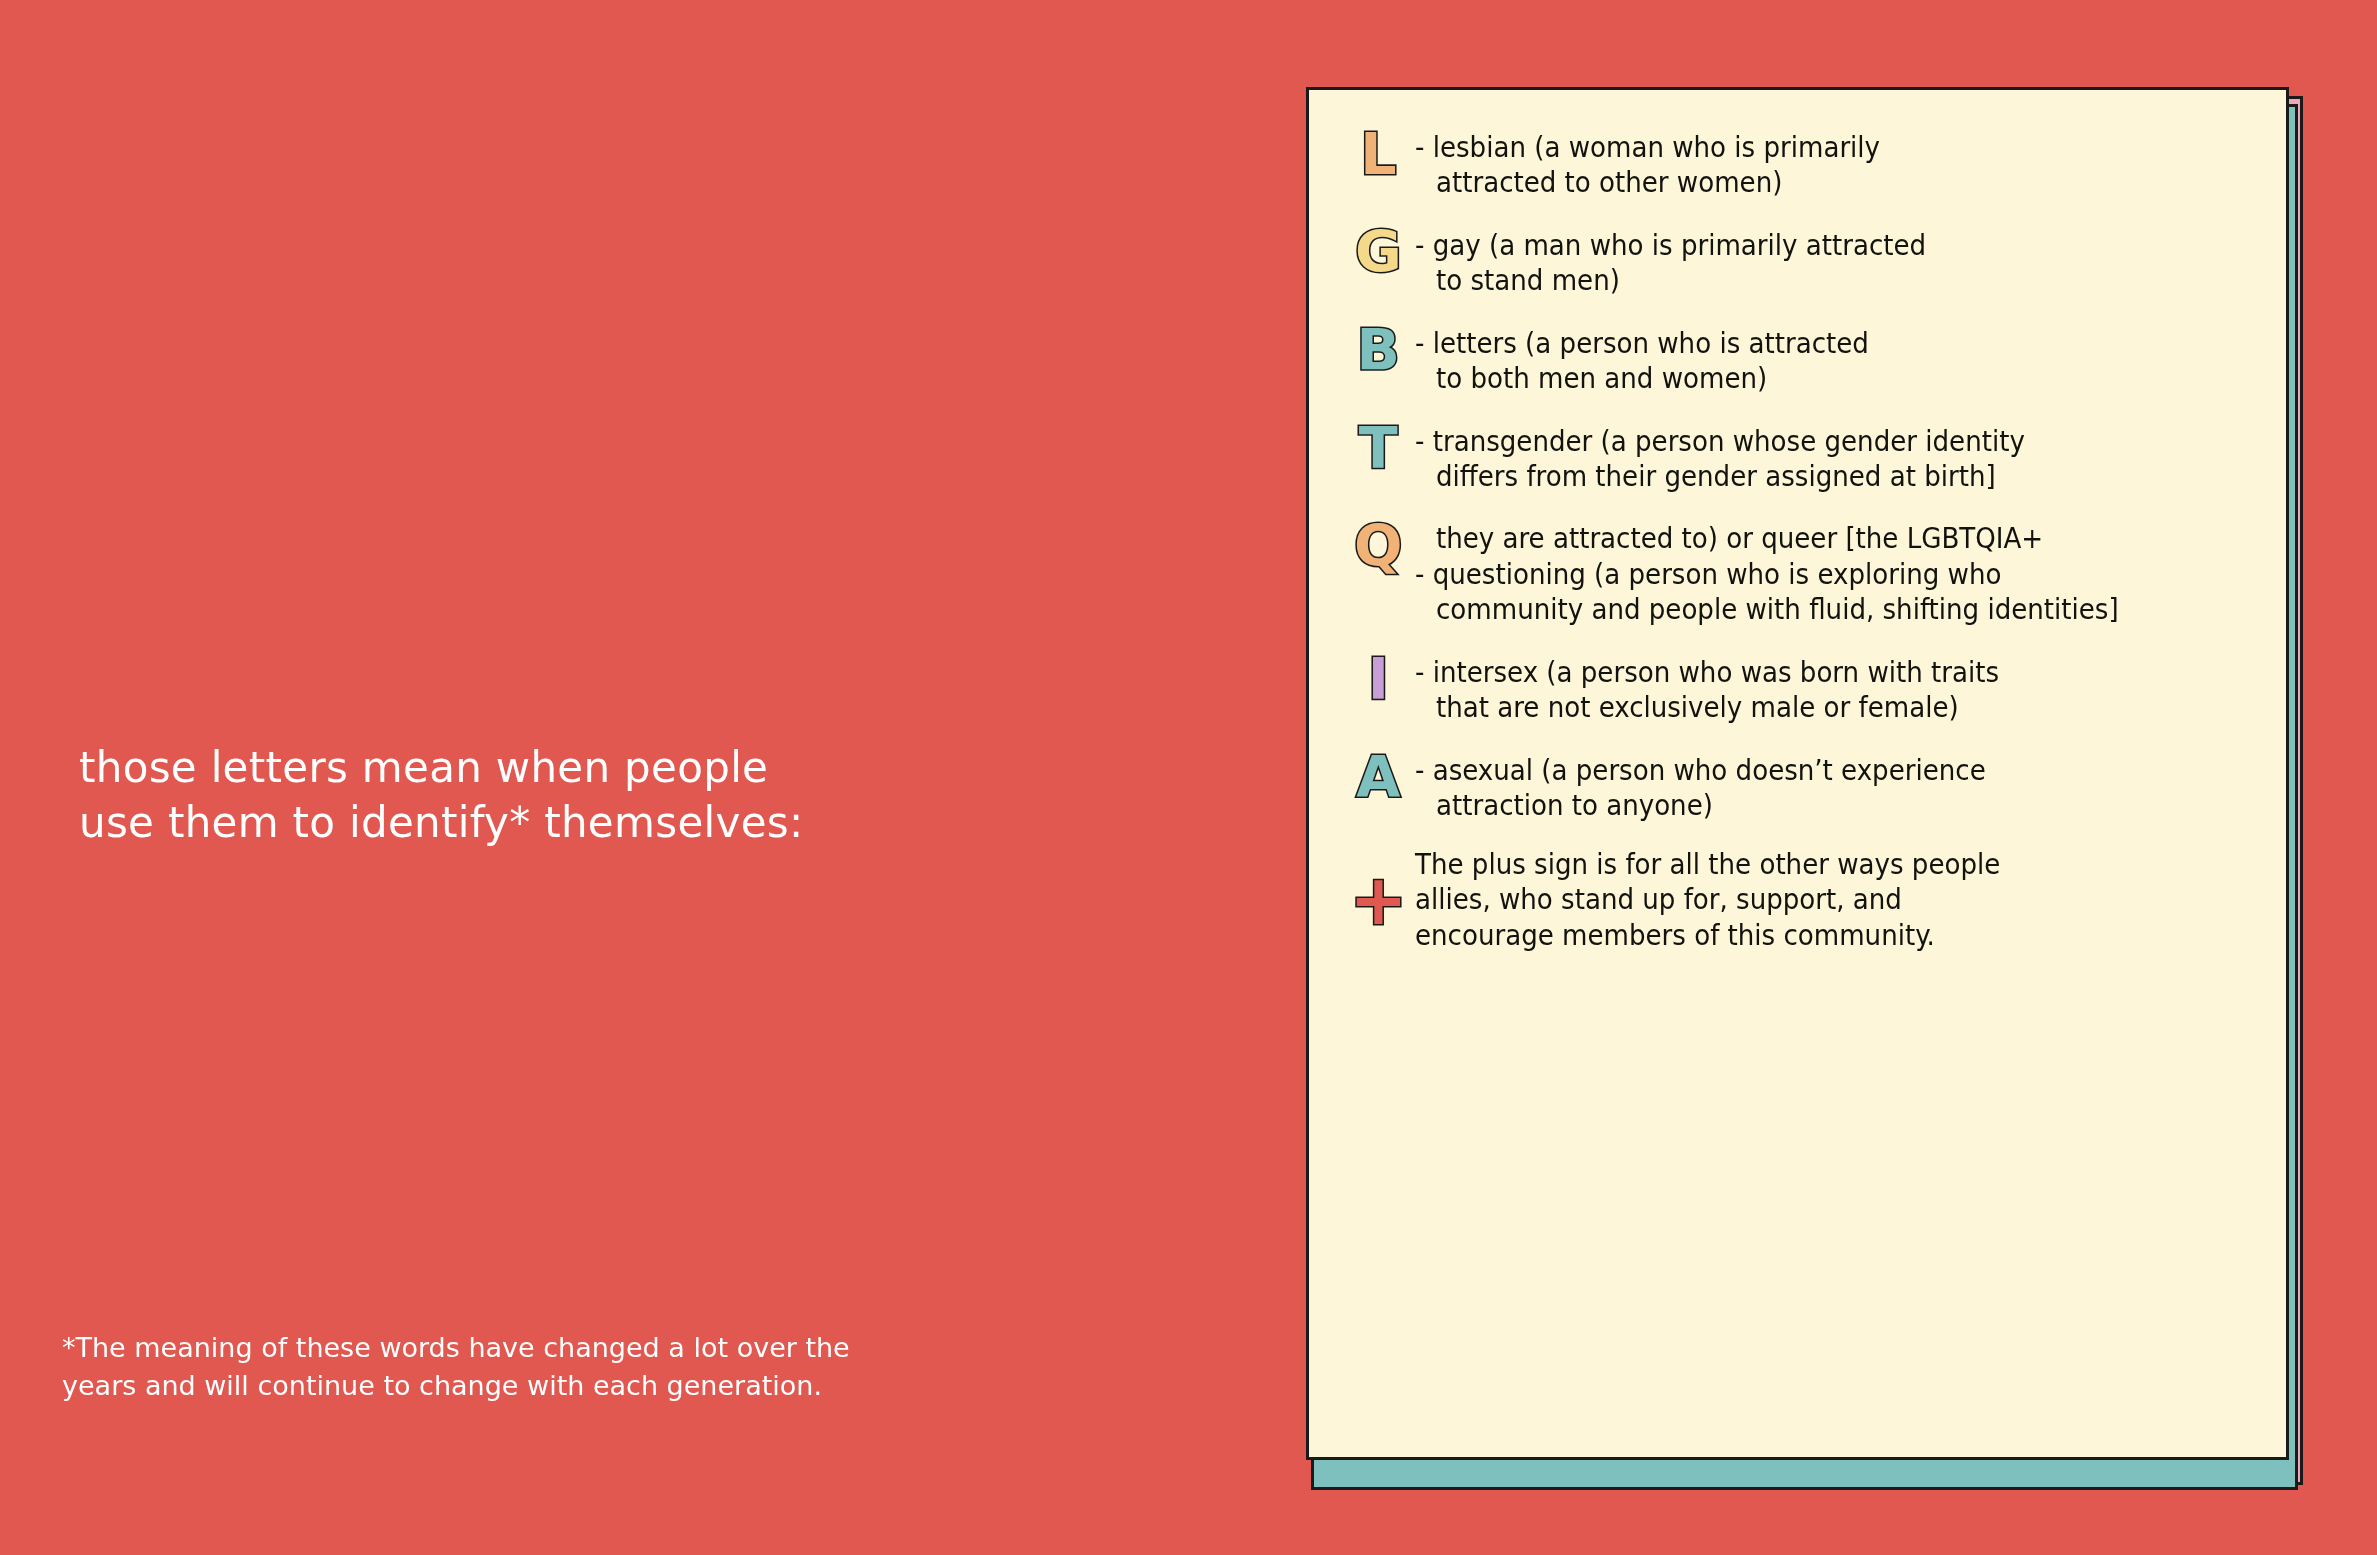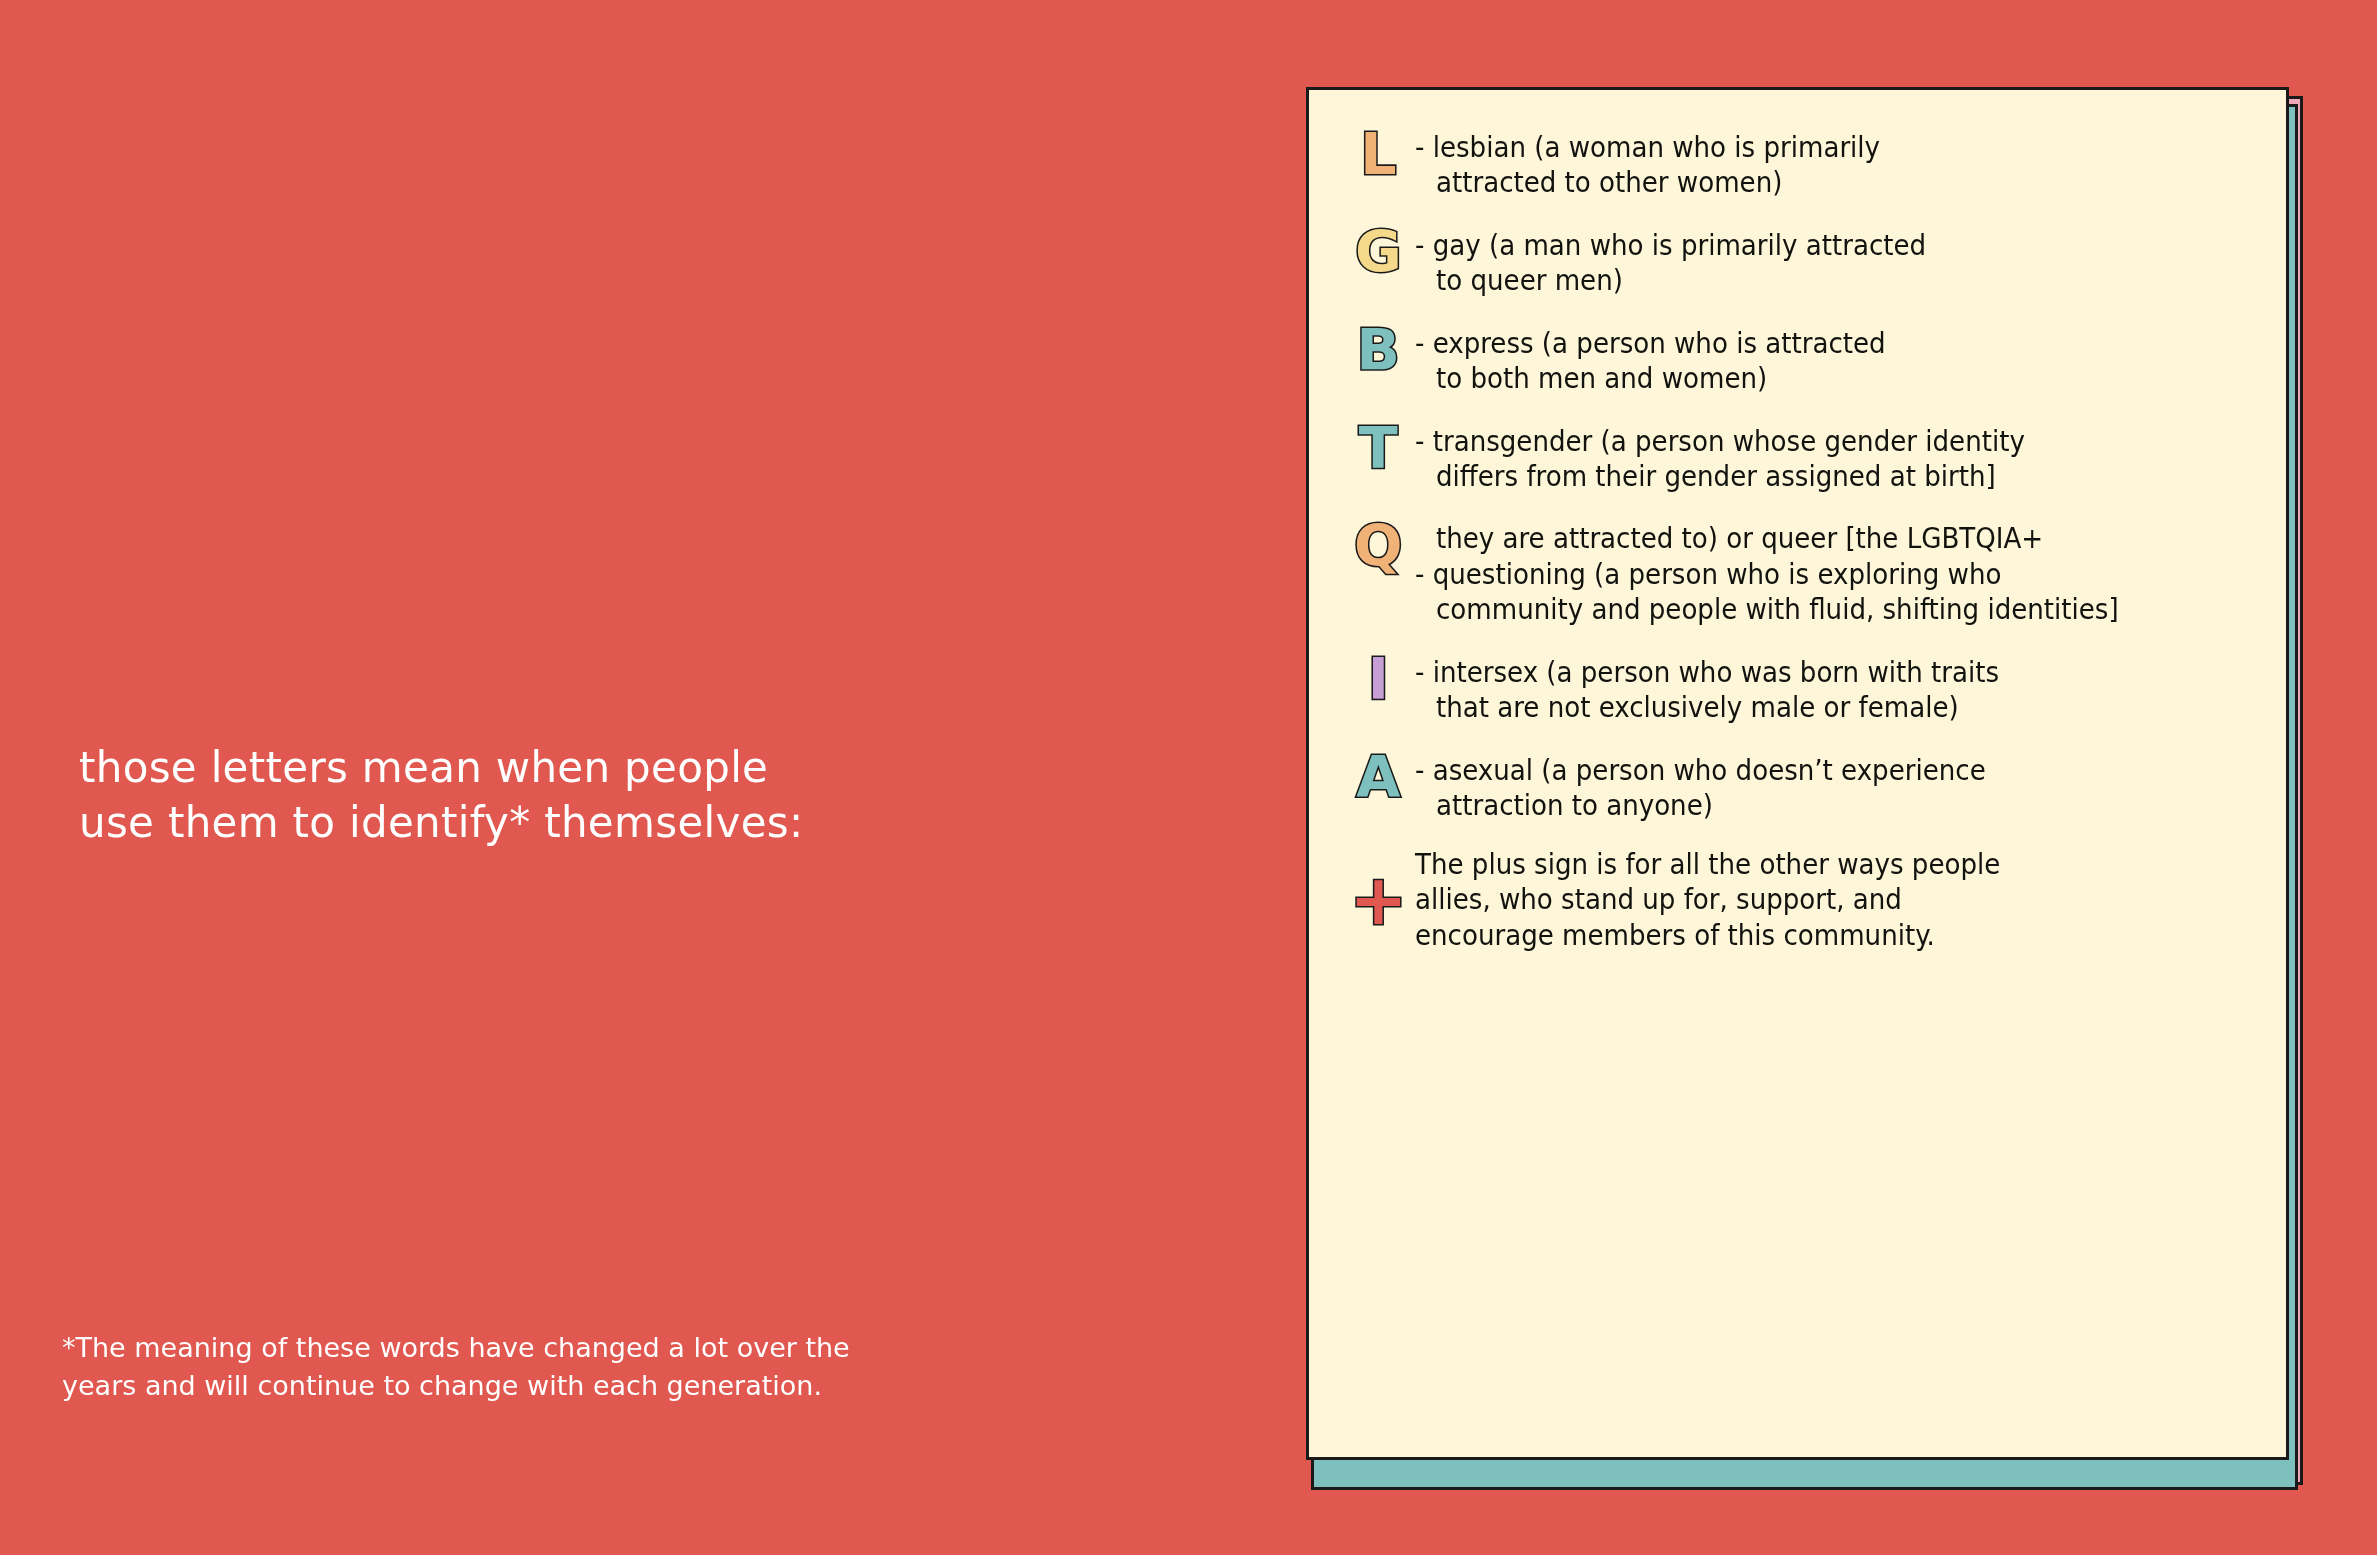--- a/index.html
+++ b/index.html
@@ -188,30 +188,30 @@
             <span class="l indent">attracted to other women)</span>
           </div>
         </div>
 
         <div class="row">
           <div class="letter-cell">
             <span class="letter" style="color:#f4d98a">G</span>
           </div>
           <div class="desc">
             <span class="l">- gay (a man who is primarily attracted</span>
-            <span class="l indent">to queer men)</span>
+            <span class="l indent">to stand men)</span>
           </div>
         </div>
 
         <div class="row">
           <div class="letter-cell">
             <span class="letter" style="color:#7dc0bd">B</span>
           </div>
           <div class="desc">
-            <span class="l">- express (a person who is attracted</span>
+            <span class="l">- letters (a person who is attracted</span>
             <span class="l indent">to both men and women)</span>
           </div>
         </div>
 
         <div class="row">
           <div class="letter-cell">
             <span class="letter" style="color:#7dc0bd">T</span>
           </div>
           <div class="desc">
             <span class="l">- transgender (a person whose gender identity</span>

